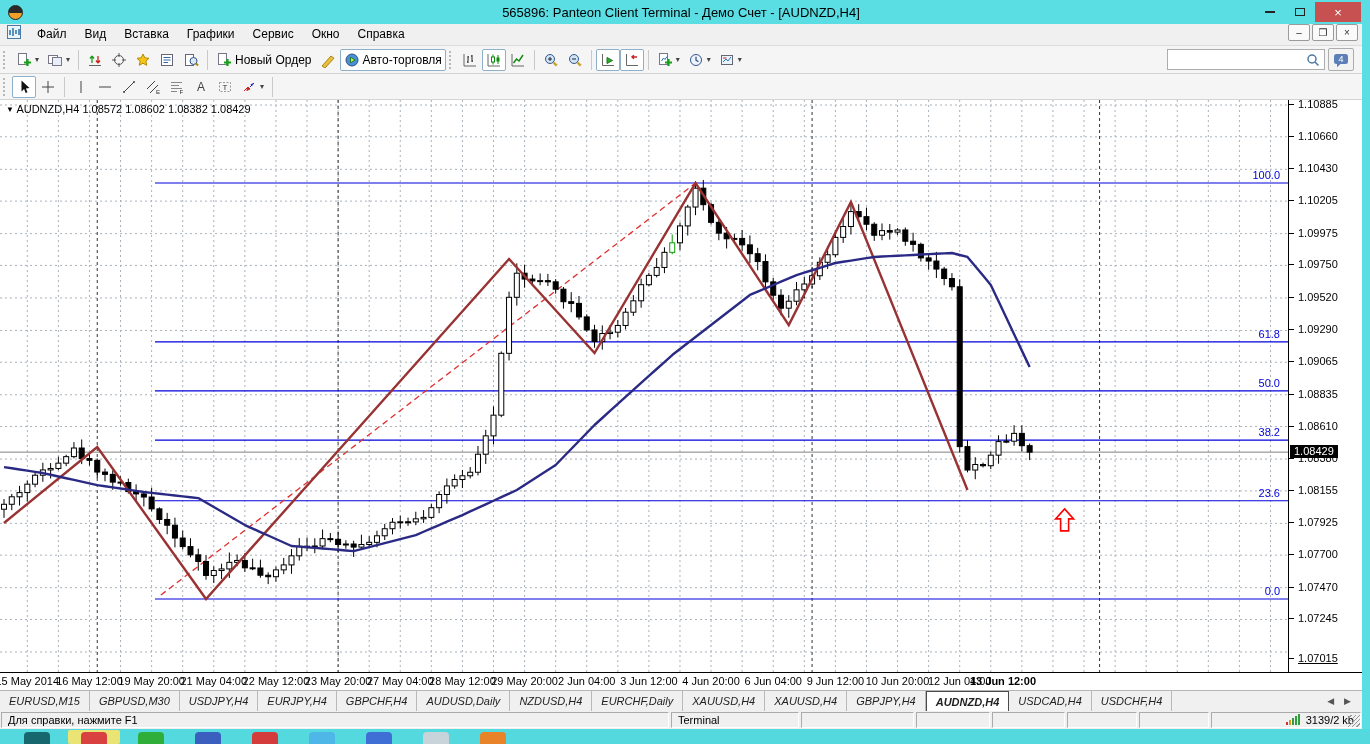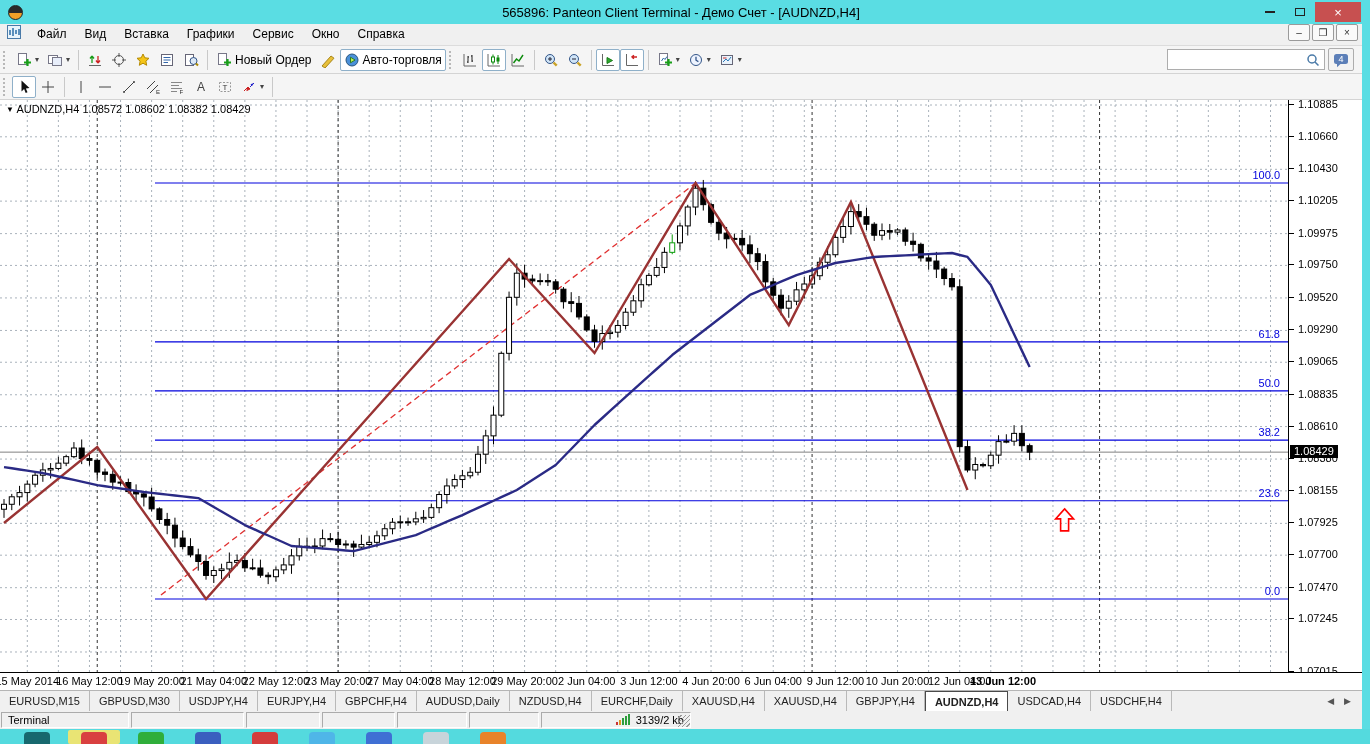--- a/index.html
+++ b/index.html
@@ -53,21 +53,21 @@
   .paxis { flex:1; position:relative; border-left:1px solid #000; background:#fff; font-size:11px; }
   .ptick { position:absolute; left:9px; white-space:nowrap; }
   .ptick::before { content:""; position:absolute; left:-9px; top:6px; width:5px; height:1px; background:#000; }
   .ptag { position:absolute; left:1px; background:#000; color:#fff; padding:0 4px 1px 4px; font-size:11px; z-index:6; }
 
   .dateaxis { height:18px; background:#fff; border-top:1px solid #000; position:relative; font-size:11px; }
   .dtick { position:absolute; top:2px; transform:translateX(-50%); white-space:nowrap; }
 
   
   .tabbar { height:21px; background:#f0f0f0; border-top:1px solid #b5b5b5; display:flex; align-items:stretch; font-size:11px; }
-  .tab { padding:3px 9px 3px 9px; border-right:1px solid #b9b9b9; color:#222; display:flex; align-items:center; }
+  .tab { padding:3px 9px 3px 9px; border-right:1px solid #b9b9b9; color:#222; display:flex; align-items:center;font-style:italic; }
   .tab.active { background:#fff; border:1px solid #4a4a4a; border-bottom:none; font-weight:bold; margin-top:0; }
   .tabnav { margin-left:auto; display:flex; align-items:center; padding-right:6px; color:#555; }
   .tabnav span { padding:0 5px; font-size:9px; }
 
   
   .statusbar { height:18px; display:flex; background:#f0f0f0; font-size:11px; align-items:stretch; }
   .cell { border:1px solid; border-color:#ababab #ffffff #ffffff #ababab; margin:1px; padding:1px 6px; white-space:nowrap; overflow:hidden; }
   .cell.grow { flex:1; }
   .cell.right { width:150px; display:flex; align-items:center; justify-content:flex-end; gap:6px; position:relative; }
   .sigbars { display:flex; align-items:flex-end; gap:1px; height:10px; }
@@ -711,21 +711,21 @@
         <div class="ptick" style="top: 223.442px;">1.09290</div>
         <div class="ptick" style="top: 255.244px;">1.09065</div>
         <div class="ptick" style="top: 287.753px;">1.08835</div>
         <div class="ptick" style="top: 319.555px;">1.08610</div>
         <div class="ptick" style="top: 352.064px;">1.08380</div>
         <div class="ptick" style="top: 383.866px;">1.08155</div>
         <div class="ptick" style="top: 416.375px;">1.07925</div>
         <div class="ptick" style="top: 448.177px;">1.07700</div>
         <div class="ptick" style="top: 480.686px;">1.07470</div>
         <div class="ptick" style="top: 512.488px;">1.07245</div>
-        <div class="ptick" style="top: 565px; text-decoration: underline;">1.07015</div>
+        <div class="ptick" style="top: 552px; text-decoration: underline;">1.07015</div>
         <div class="ptag" style="top: 345.138px;">1.08429</div>
       </div>
   </div>
 
   <div class="dateaxis" id="dateaxis">
       <div class="dtick" style="left: 27.31px;">15 May 2014</div>
       <div class="dtick" style="left: 89.47px;">16 May 12:00</div>
       <div class="dtick" style="left: 151.63px;">19 May 20:00</div>
       <div class="dtick" style="left: 213.79px;">21 May 04:00</div>
       <div class="dtick" style="left: 275.95px;">22 May 12:00</div>
@@ -758,20 +758,21 @@
       <div class="tab active">AUDNZD,H4</div>
       <div class="tab">USDCAD,H4</div>
       <div class="tab">USDCHF,H4</div>
       <div class="tabnav">
         <span>◀</span>
         <span>▶</span>
       </div>
     </div>
 
   <div class="statusbar">
+    <div class="cell grow">Для справки, нажмите F1</div>
     <div class="cell" style="width:128px">Terminal</div>
     <div class="cell" style="width:113px"></div>
     <div class="cell" style="width:74px"></div>
     <div class="cell" style="width:73px"></div>
     <div class="cell" style="width:70px"></div>
     <div class="cell" style="width:70px"></div>
     <div class="cell right">
       <span class="sigbars">
         <i style="height:3px;background:#cc3333"></i>
           <i style="height:5px;background:#dd9922"></i>

